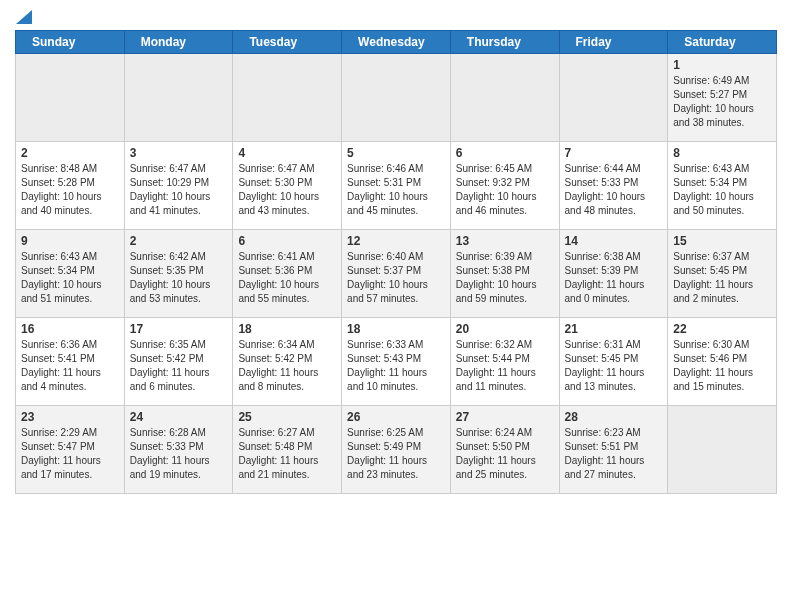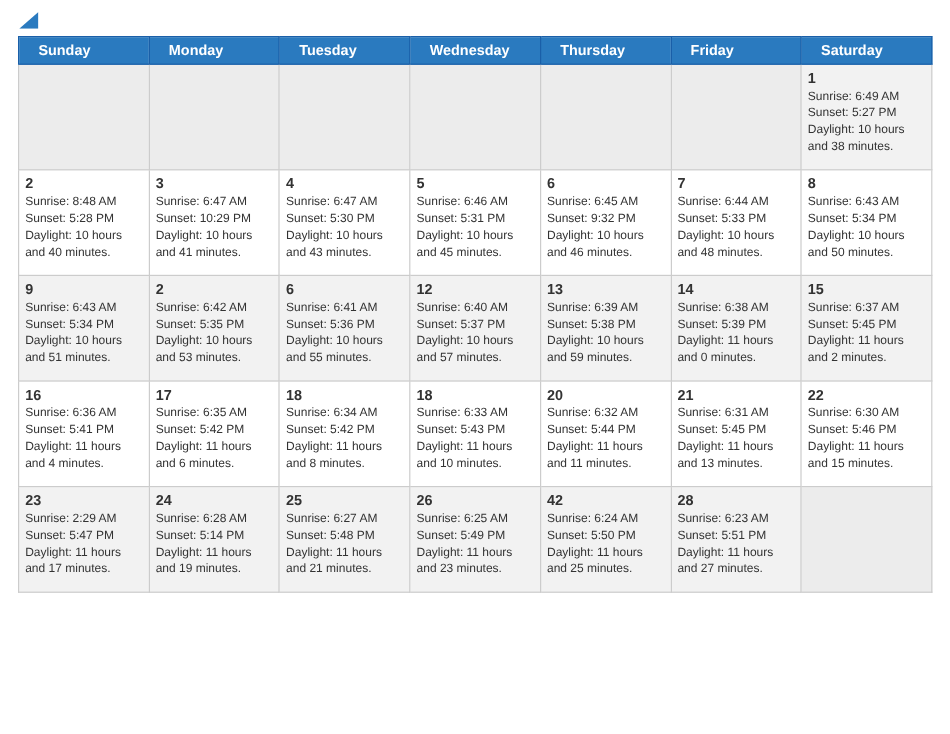--- a/index.html
+++ b/index.html
@@ -287,40 +287,40 @@
           <td>
             <div class="day-num">23</div>
             <div class="day-info">Sunrise: 2:29 AM
 Sunset: 5:47 PM
 Daylight: 11 hours
 and 17 minutes.</div>
           </td>
           <td>
             <div class="day-num">24</div>
             <div class="day-info">Sunrise: 6:28 AM
-Sunset: 5:14 PM
+Sunset: 5:33 PM
 Daylight: 11 hours
 and 19 minutes.</div>
           </td>
           <td>
             <div class="day-num">25</div>
             <div class="day-info">Sunrise: 6:27 AM
 Sunset: 5:48 PM
 Daylight: 11 hours
 and 21 minutes.</div>
           </td>
           <td>
             <div class="day-num">26</div>
             <div class="day-info">Sunrise: 6:25 AM
 Sunset: 5:49 PM
 Daylight: 11 hours
 and 23 minutes.</div>
           </td>
           <td>
-            <div class="day-num">42</div>
+            <div class="day-num">27</div>
             <div class="day-info">Sunrise: 6:24 AM
 Sunset: 5:50 PM
 Daylight: 11 hours
 and 25 minutes.</div>
           </td>
           <td>
             <div class="day-num">28</div>
             <div class="day-info">Sunrise: 6:23 AM
 Sunset: 5:51 PM
 Daylight: 11 hours

